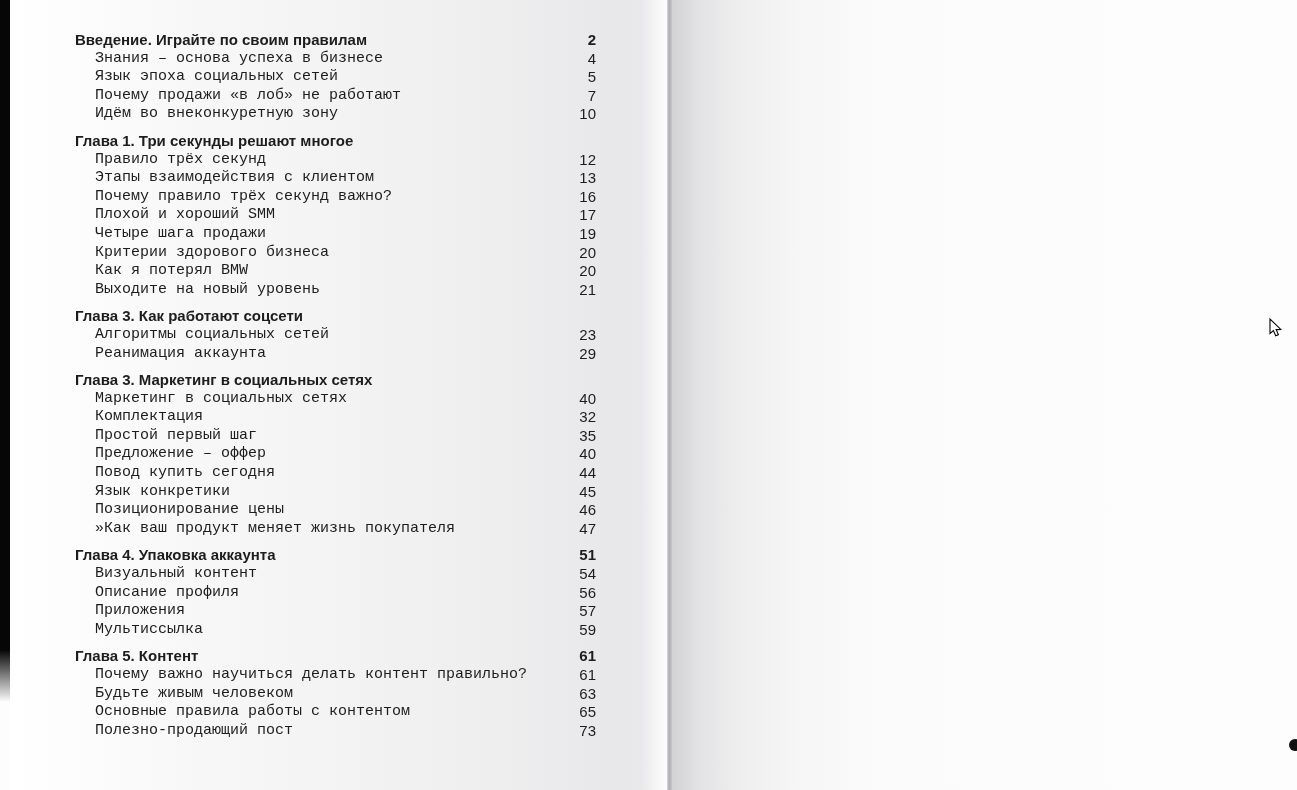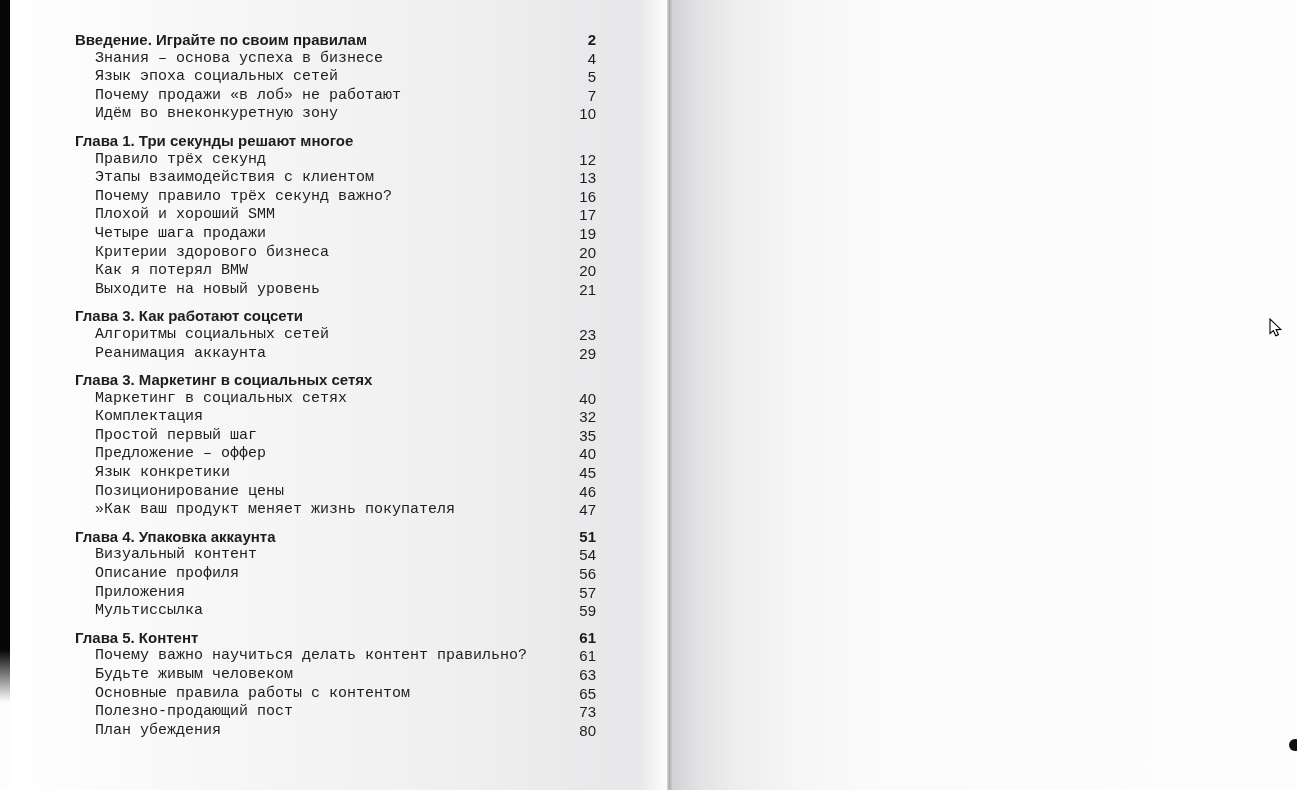--- a/index.html
+++ b/index.html
@@ -140,20 +140,24 @@
         </div>
         <div class="toc-row">
           <span class="lbl lvl1">Простой первый шаг</span>
           <span class="pg">35</span>
         </div>
         <div class="toc-row">
           <span class="lbl lvl1">Предложение – оффер</span>
           <span class="pg">40</span>
         </div>
         <div class="toc-row">
+          <span class="lbl lvl1">Повод купить сегодня</span>
+          <span class="pg">44</span>
+        </div>
+        <div class="toc-row">
           <span class="lbl lvl1">Язык конкретики</span>
           <span class="pg">45</span>
         </div>
         <div class="toc-row">
           <span class="lbl lvl1">Позиционирование цены</span>
           <span class="pg">46</span>
         </div>
         <div class="toc-row">
           <span class="lbl lvl1">»Как ваш продукт меняет жизнь покупателя</span>
           <span class="pg">47</span>
@@ -194,24 +198,20 @@
           <span class="lbl lvl1">Будьте живым человеком</span>
           <span class="pg">63</span>
         </div>
         <div class="toc-row">
           <span class="lbl lvl1">Основные правила работы с контентом</span>
           <span class="pg">65</span>
         </div>
         <div class="toc-row">
           <span class="lbl lvl1">Полезно-продающий пост</span>
           <span class="pg">73</span>
-        </div>
-        <div class="toc-row">
-          <span class="lbl lvl1">План убеждения</span>
-          <span class="pg">80</span>
         </div>
       </div>
     </div>
 </div>
 
 <div class="page-fold"></div>
 
 <div class="right-page">
   
 </div>

